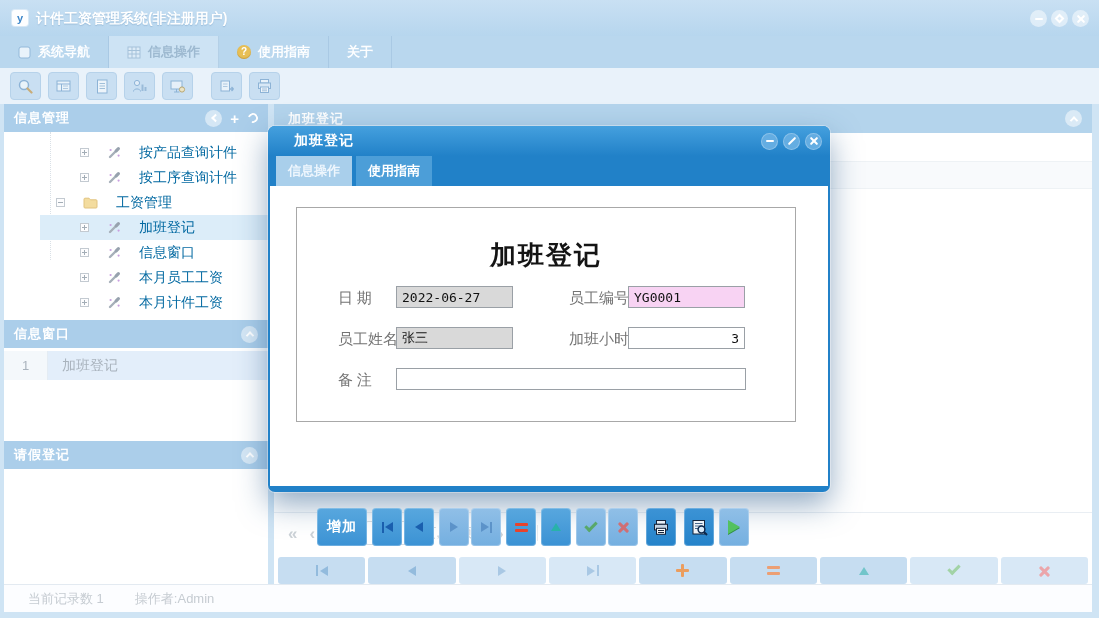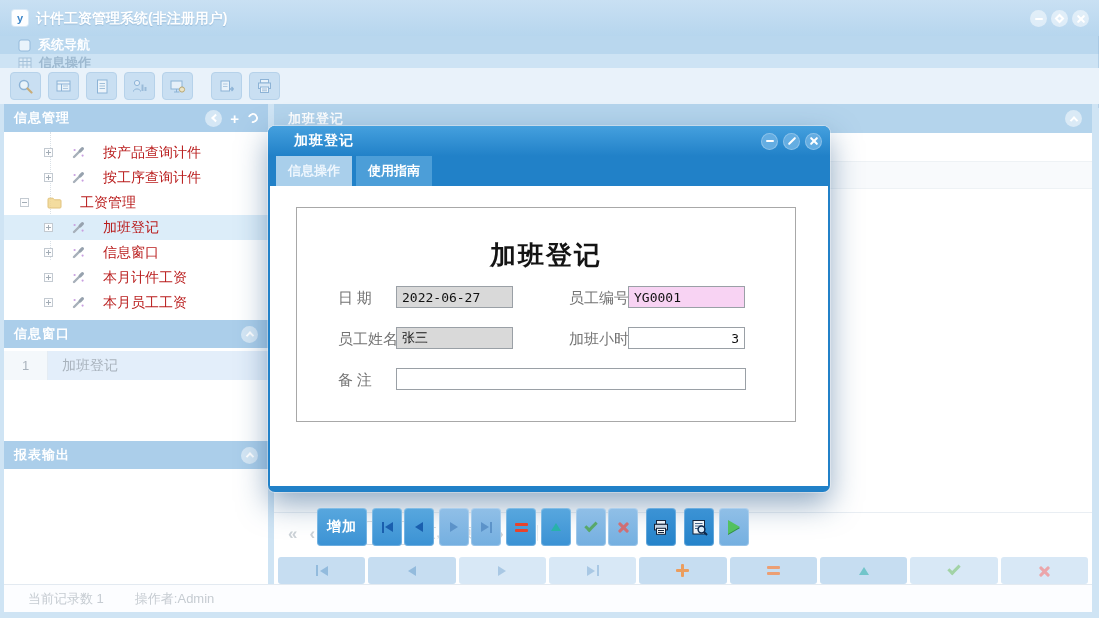--- a/index.html
+++ b/index.html
@@ -20,21 +20,21 @@
     display:flex; align-items:center; justify-content:center; cursor:pointer; }
   .g-min { width:8px; height:2px; background:#fff; border-radius:1px; }
   .g-max { width:7px; height:7px; border:2px solid #fff; transform:rotate(45deg); }
   .g-x { position:relative; width:10px; height:10px; }
   .g-x::before,.g-x::after { content:""; position:absolute; left:4px; top:0;
     width:2px; height:10px; background:#fff; border-radius:1px; }
   .g-x::before { transform:rotate(45deg); } .g-x::after { transform:rotate(-45deg); }
   .g-slash { width:2px; height:10px; background:#fff; transform:rotate(45deg); border-radius:1px; }
 
   
-  .tabbar { position:absolute; left:0; top:36px; right:0; height:32px; background:#b9d7ee; display:flex;flex-direction:column; }
+  .tabbar { position:absolute; left:0; top:36px; right:0; height:32px; background:#b9d7ee; display:flex; }
   .mtab { display:flex; align-items:center; gap:7px; padding:0 18px; color:#fdfeff;
     font-weight:bold; font-size:13px; border-right:1px solid rgba(150,185,215,.45); cursor:pointer; }
   .mtab.active { background:#cde3f4; color:#9db9d0; }
   .help-badge { width:14px; height:14px; border-radius:50%; background:#e7bf55; color:#fff;
     font-size:10px; font-weight:bold; text-align:center; line-height:14px;
     box-shadow:inset 0 -1px 1px rgba(160,110,20,.4); }
 
   
   .toolbar { position:absolute; left:0; top:68px; right:0; height:36px; background:#e9f2fa;
     display:flex; align-items:center; padding-left:10px; gap:7px; }
@@ -55,21 +55,21 @@
     transform:rotate(45deg) translate(1px,1px); }
   .chev-left { width:6px; height:6px; border-left:2px solid #fff; border-top:2px solid #fff;
     transform:rotate(-45deg) translate(1px,1px); }
   .plus-w { color:#fff; font-size:15px; font-weight:bold; line-height:15px; cursor:pointer; }
   .ring { width:10px; height:10px; border:2px solid #fff; border-radius:50%;
     border-left-color:transparent; transform:rotate(-30deg); cursor:pointer; }
 
   .tree { background:#fff; padding-top:8px; height:188px; position:relative; }
   .guide { position:absolute; left:46px; top:0; bottom:60px; border-left:1px dotted #d9e0e6; }
   .tree-item { position:relative; height:25px; display:flex; align-items:center; gap:18px;
-    color:#b91c1c; font-size:14px; cursor:pointer; }
+    color:#0369a1; font-size:14px; cursor:pointer;margin-left:36px; }
   .tree-item.lvl0 { padding-left:16px; }
   .tree-item.lvl1 { padding-left:40px; }
   .tree-item.selected { background:#dcedf9; }
   .expander { width:9px; height:9px; border:1px solid #c3cad1; background:#fdfdfe; position:relative; flex:none; }
   .expander::before { content:""; position:absolute; left:1px; right:1px; top:3px; height:1px; background:#a3adb6; }
   .expander.plus::after { content:""; position:absolute; top:1px; bottom:1px; left:3px; width:1px; background:#a3adb6; }
 
   .iw-body { height:93px; background:#fff; padding-top:3px; }
   .iw-row { display:flex; height:29px; cursor:pointer; }
   .iw-idx { width:44px; background:#f4f8fb; border-right:1px solid #e4ecf3; color:#a9b3bd;
@@ -322,51 +322,51 @@
       </div>
 
       <div class="tree-item lvl1">
         <span class="expander plus"></span>
         <svg width="14" height="14" viewBox="0 0 14 14">
             <path d="M3 11L9 5" stroke="#a7b0ba" stroke-width="2.4" stroke-linecap="round"></path>
             <path d="M9.2 4.8l2.2-2.2" stroke="#97a2ae" stroke-width="3.2" stroke-linecap="round"></path>
             <circle cx="3.6" cy="4" r="1.1" fill="#c9a0e0"></circle>
             <circle cx="11.6" cy="9.6" r="1.1" fill="#c9a0e0"></circle>
           </svg>
-        <span class="tlabel">本月计件工资</span>
+        <span class="tlabel">本月员工工资</span>
       </div>
 
       <div class="tree-item lvl1">
         <span class="expander plus"></span>
         <svg width="14" height="14" viewBox="0 0 14 14">
             <path d="M3 11L9 5" stroke="#a7b0ba" stroke-width="2.4" stroke-linecap="round"></path>
             <path d="M9.2 4.8l2.2-2.2" stroke="#97a2ae" stroke-width="3.2" stroke-linecap="round"></path>
             <circle cx="3.6" cy="4" r="1.1" fill="#c9a0e0"></circle>
             <circle cx="11.6" cy="9.6" r="1.1" fill="#c9a0e0"></circle>
           </svg>
-        <span class="tlabel">本月员工工资</span>
+        <span class="tlabel">本月计件工资</span>
       </div>
     </div>
 
     <div class="panel-h">
       <span>信息窗口</span>
       <span class="sp"></span>
       <span class="circle-ic">
           <span class="chev-up"></span>
         </span>
     </div>
     <div class="iw-body">
       <div class="iw-row">
         <span class="iw-idx">1</span>
         <span class="iw-label">加班登记</span>
       </div>
     </div>
 
     <div class="panel-h">
-      <span>报表输出</span>
+      <span>请假登记</span>
       <span class="sp"></span>
       <span class="circle-ic">
           <span class="chev-up"></span>
         </span>
     </div>
     <div class="rp-body"></div>
   </div>
 
   <div class="content">
     <div class="content-h">

